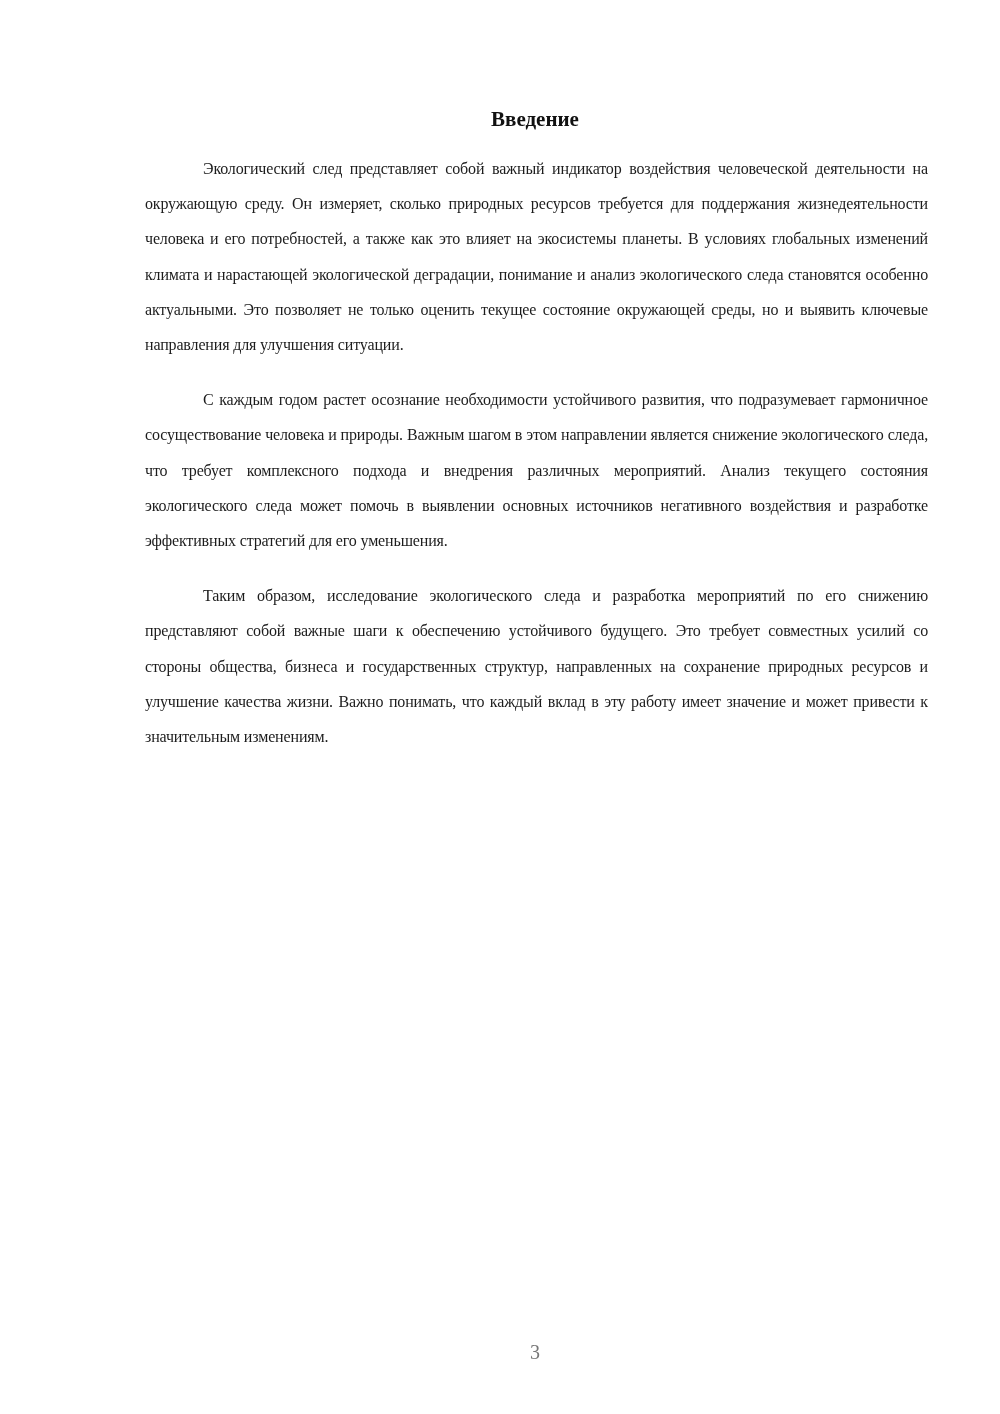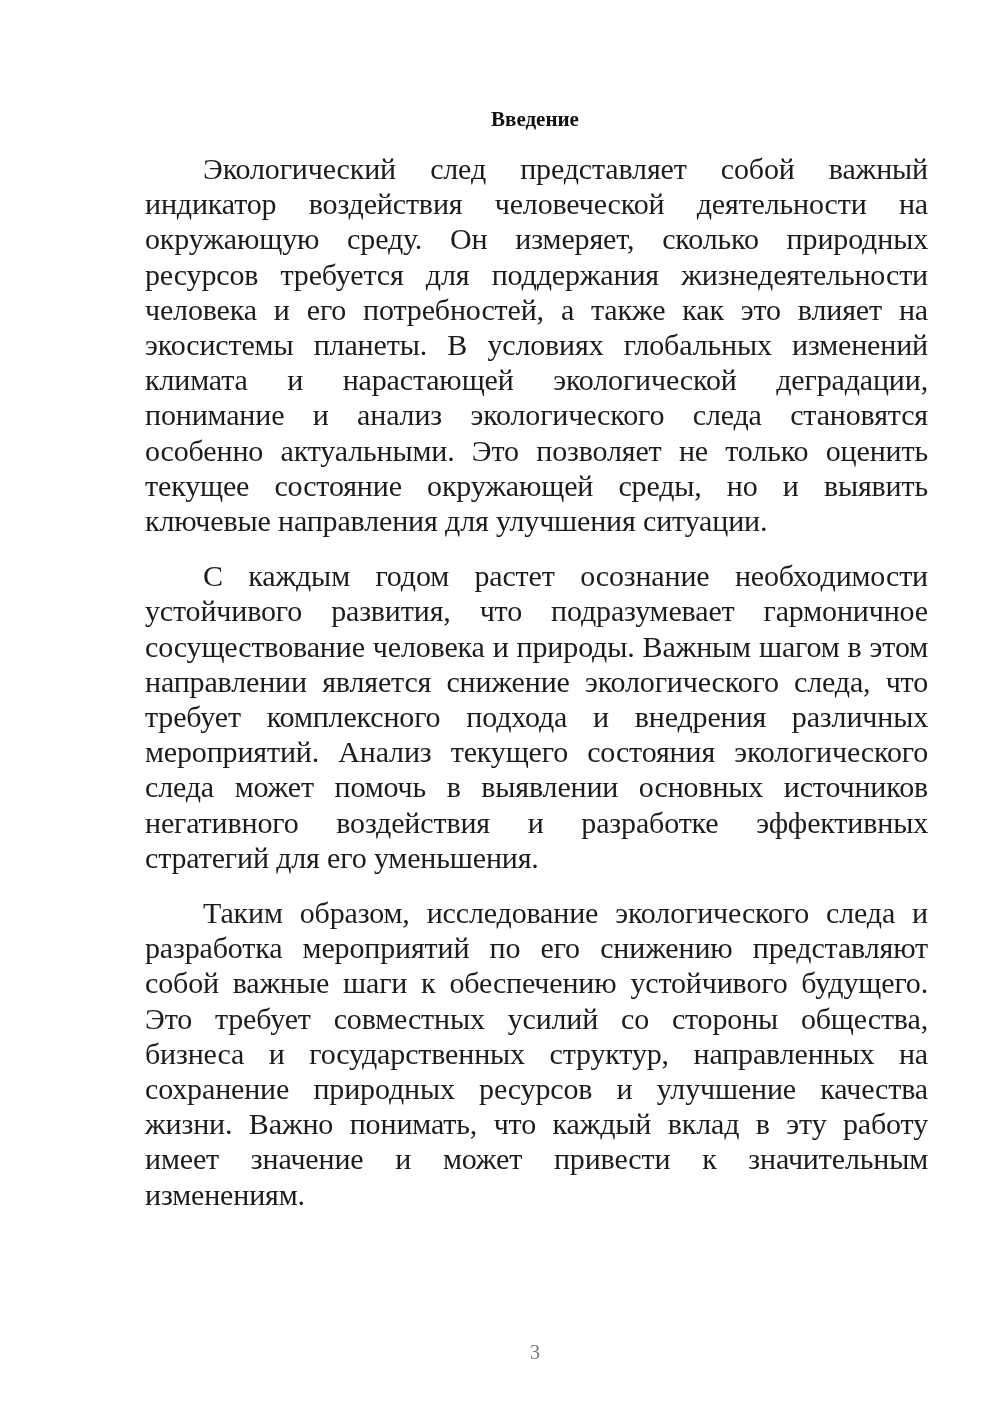--- a/index.html
+++ b/index.html
@@ -34,21 +34,21 @@
       color: #111;
     }
     .body-text {
       position: absolute;
       left: 145px;
       width: 783px;
       top: 143px;
     }
     .para {
       margin: 0 0 20px 0;
-      font-size: 30px;
+      font-size: 16px;
       line-height: 35.2px;
       text-align: justify;
       text-indent: 58px;
       color: #1c1c1c;
       letter-spacing: -0.15px;
     }
     .page-number {
       position: absolute;
       left: 0;
       width: 1070px;

